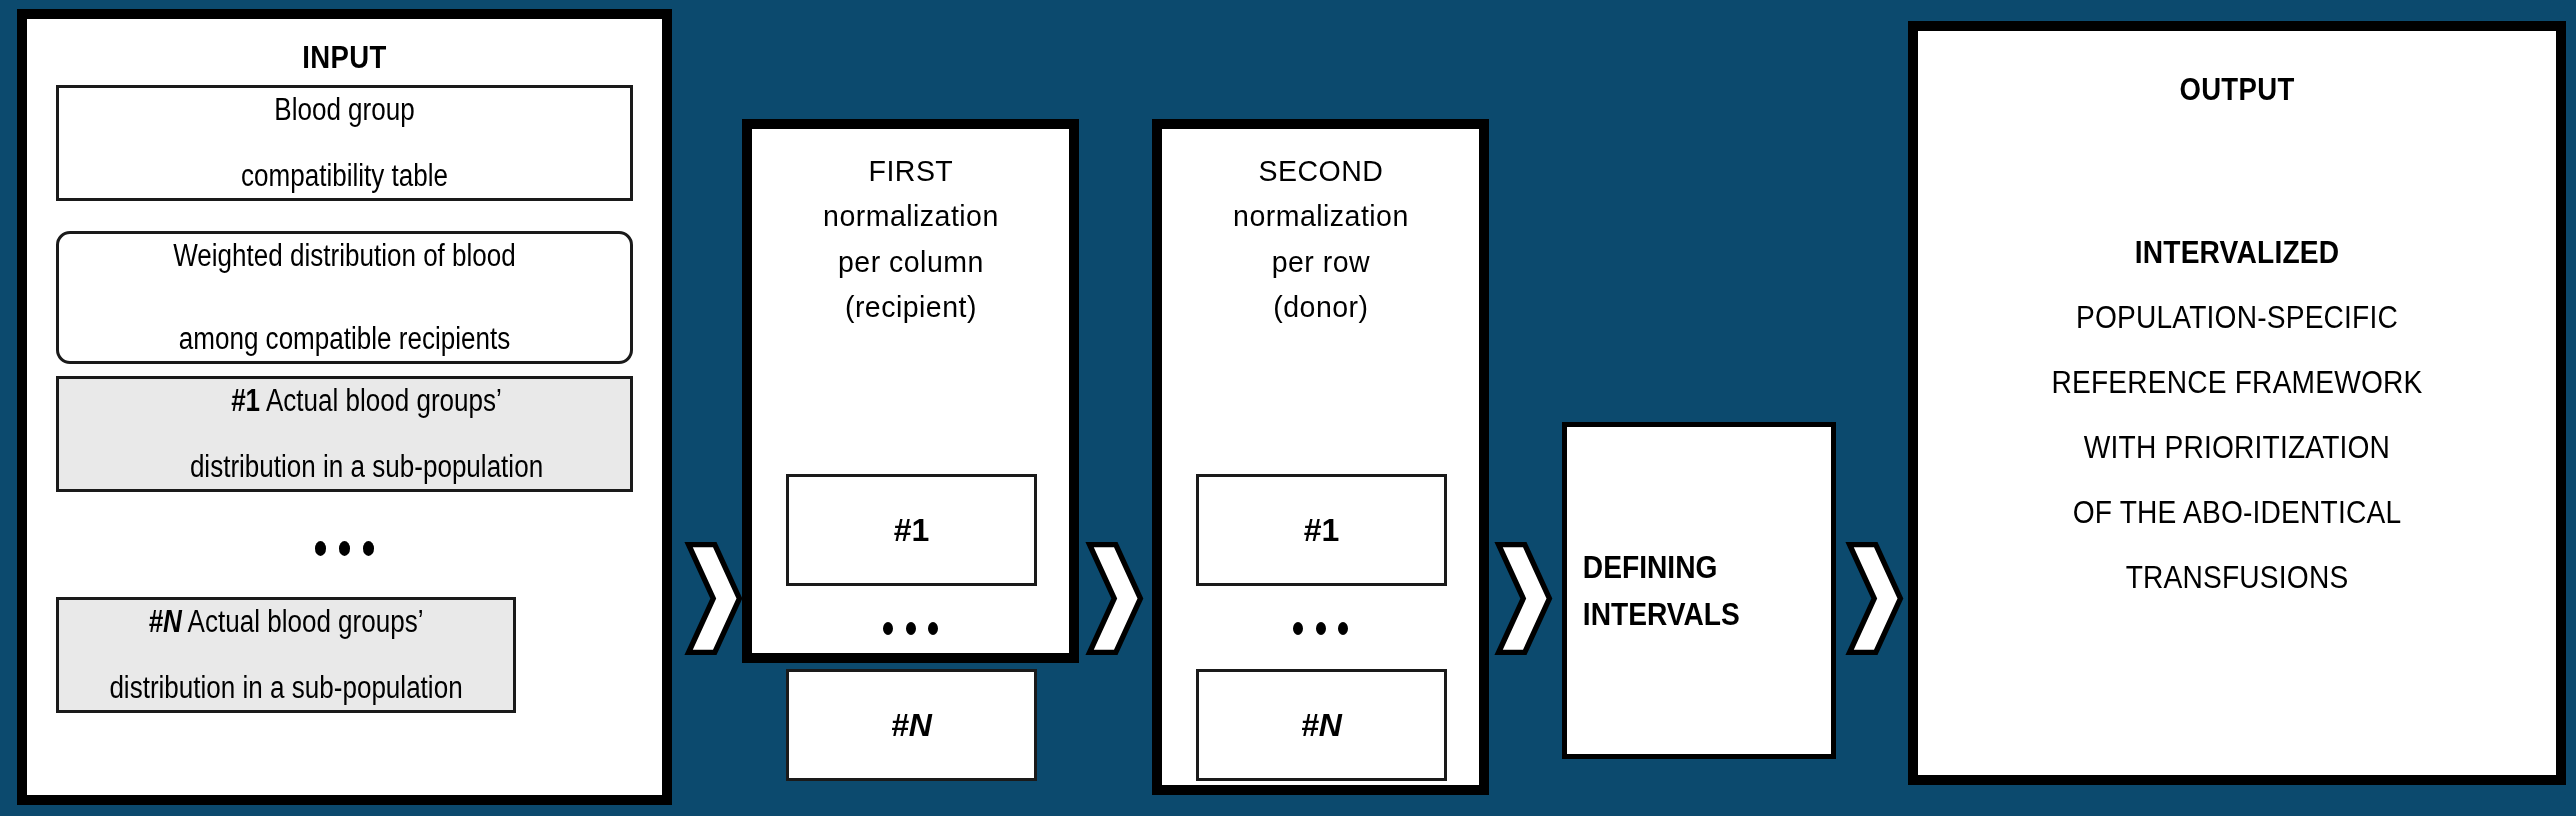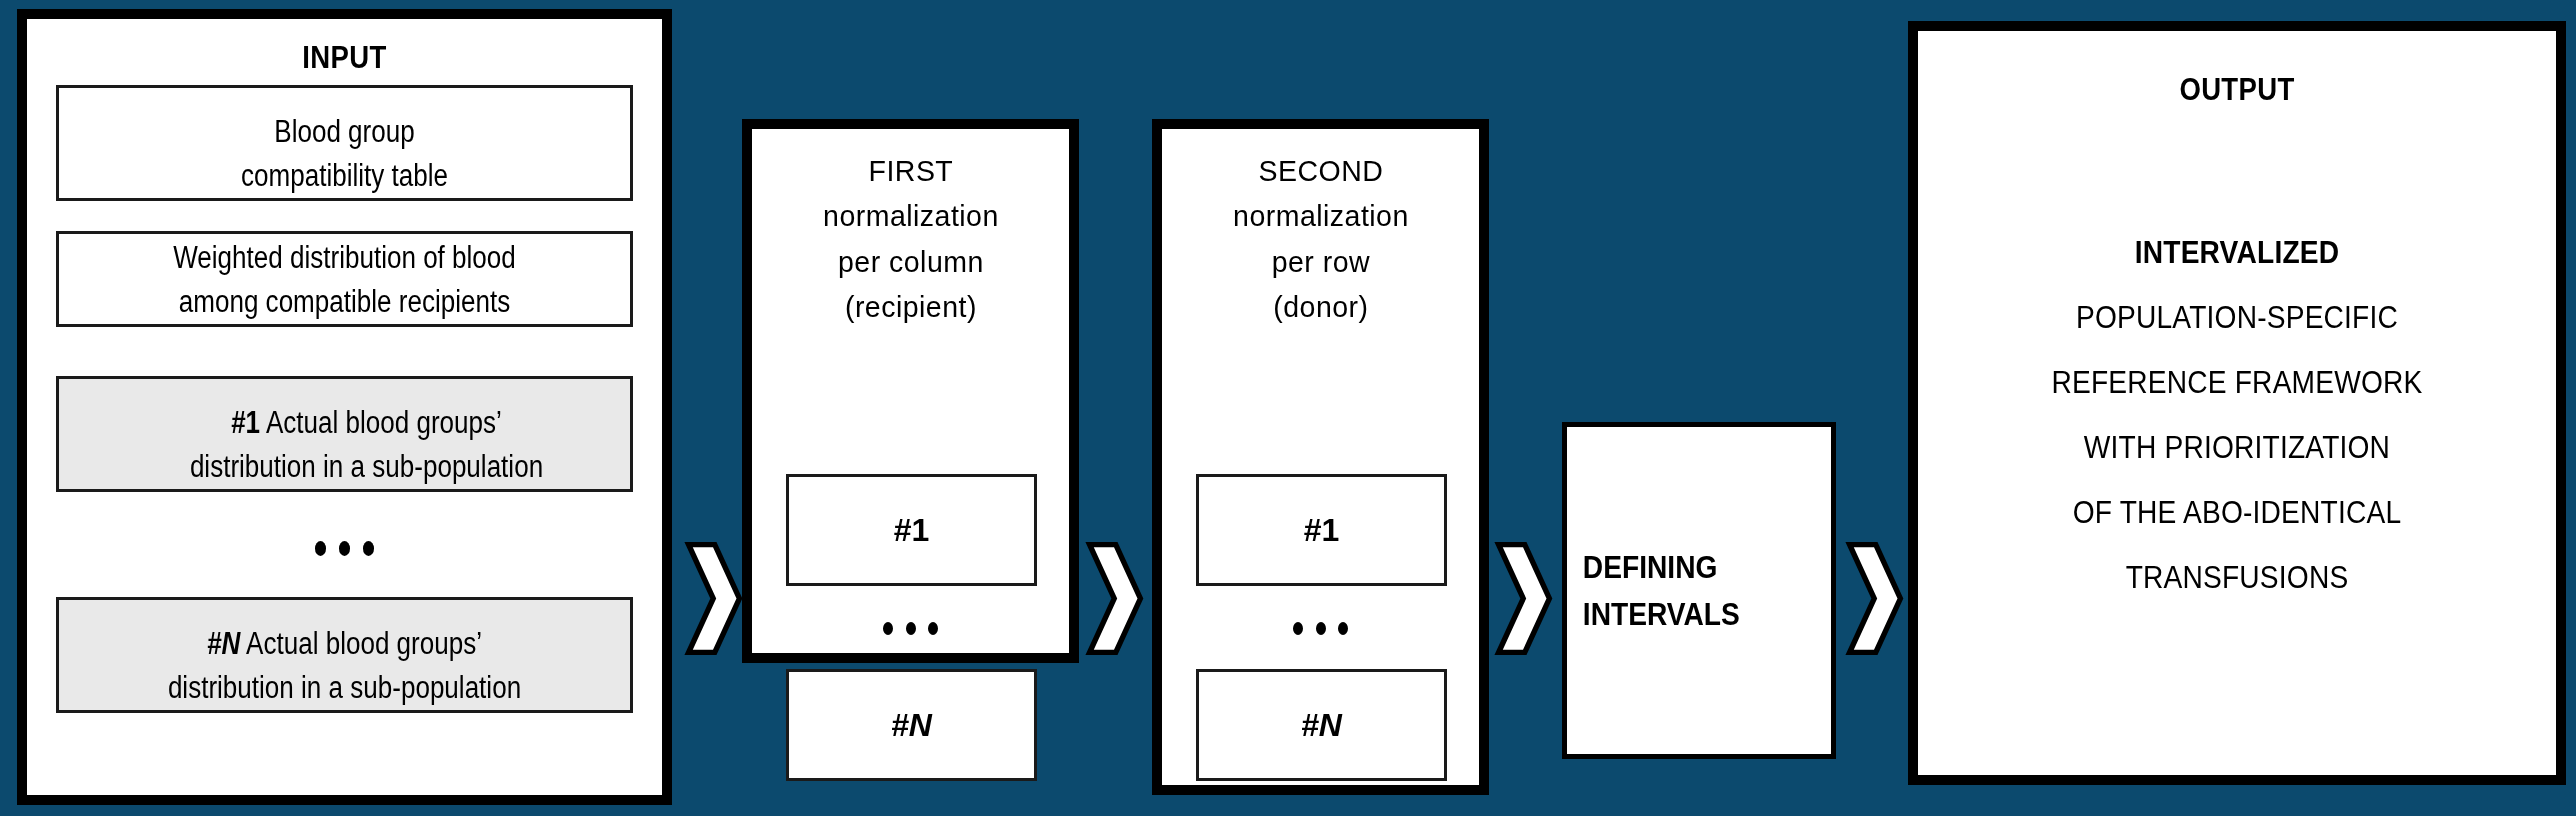--- a/index.html
+++ b/index.html
@@ -61,21 +61,21 @@
 
   
   .card {
     position: absolute;
     box-sizing: border-box;
     border: 3.1px solid #1a1a1a;
     background: #ffffff;
     display: flex;
     flex-direction: column;
     align-items: center;
-    justify-content: flex-end;
+    justify-content: space-between;
     text-align: center;
     line-height: 1.42;
   }
   .card.shaded {
     background: #e9e9e9;
   }
   .card-text {
     font-size: 31px;
     font-family: "Liberation Sans", sans-serif;
     display: block;
@@ -189,37 +189,37 @@
   <div class="panel" style="left:17px; top:9.2px; width:655px; height:796px;">
     <div class="panel-inner">
 
       <div class="panel-title title-input">INPUT</div>
 
       <div class="card" style="left:29px; top:66px; width:577px; height:116px;">
         <span class="card-text">Blood group</span>
         <span class="card-text">compatibility table</span>
       </div>
 
-      <div class="card" style="left:29px; top:212px; width:577px; height:96px;">
+      <div class="card" style="left:29px; top:212px; width:577px; height:133px;border-radius:14px;">
         <span class="card-text">Weighted distribution of blood</span>
         <span class="card-text">among compatible recipients</span>
       </div>
 
       <div class="card shaded" style="left:29px; top:357px; width:577px; height:116px;padding-left:44px;">
         <span class="card-text"><b>#1</b> Actual blood groups’</span>
         <span class="card-text">distribution in a sub-population</span>
       </div>
 
       <div class="dots" style="left:0; right:0; top:518px; height:23px;">
         <i></i>
         <i></i>
         <i></i>
       </div>
 
-      <div class="card shaded" style="left:29px; top:578px; width:577px; height:116px;">
+      <div class="card shaded" style="left:29px; top:578px; width:460px; height:116px;">
         <span class="card-text"><b style="font-style: italic;">#N</b> Actual blood groups’</span>
         <span class="card-text">distribution in a sub-population</span>
       </div>
 
     </div>
   </div>
 
   <div class="chev" style="left:684px; top:540px;">
     <svg width="60" height="117" viewBox="0 0 78 152" aria-hidden="true">
       <polygon points="6,6 40,6 72,76 40,146 6,146 38,76" fill="#ffffff" stroke="#000000" stroke-width="7" stroke-linejoin="miter"></polygon>

